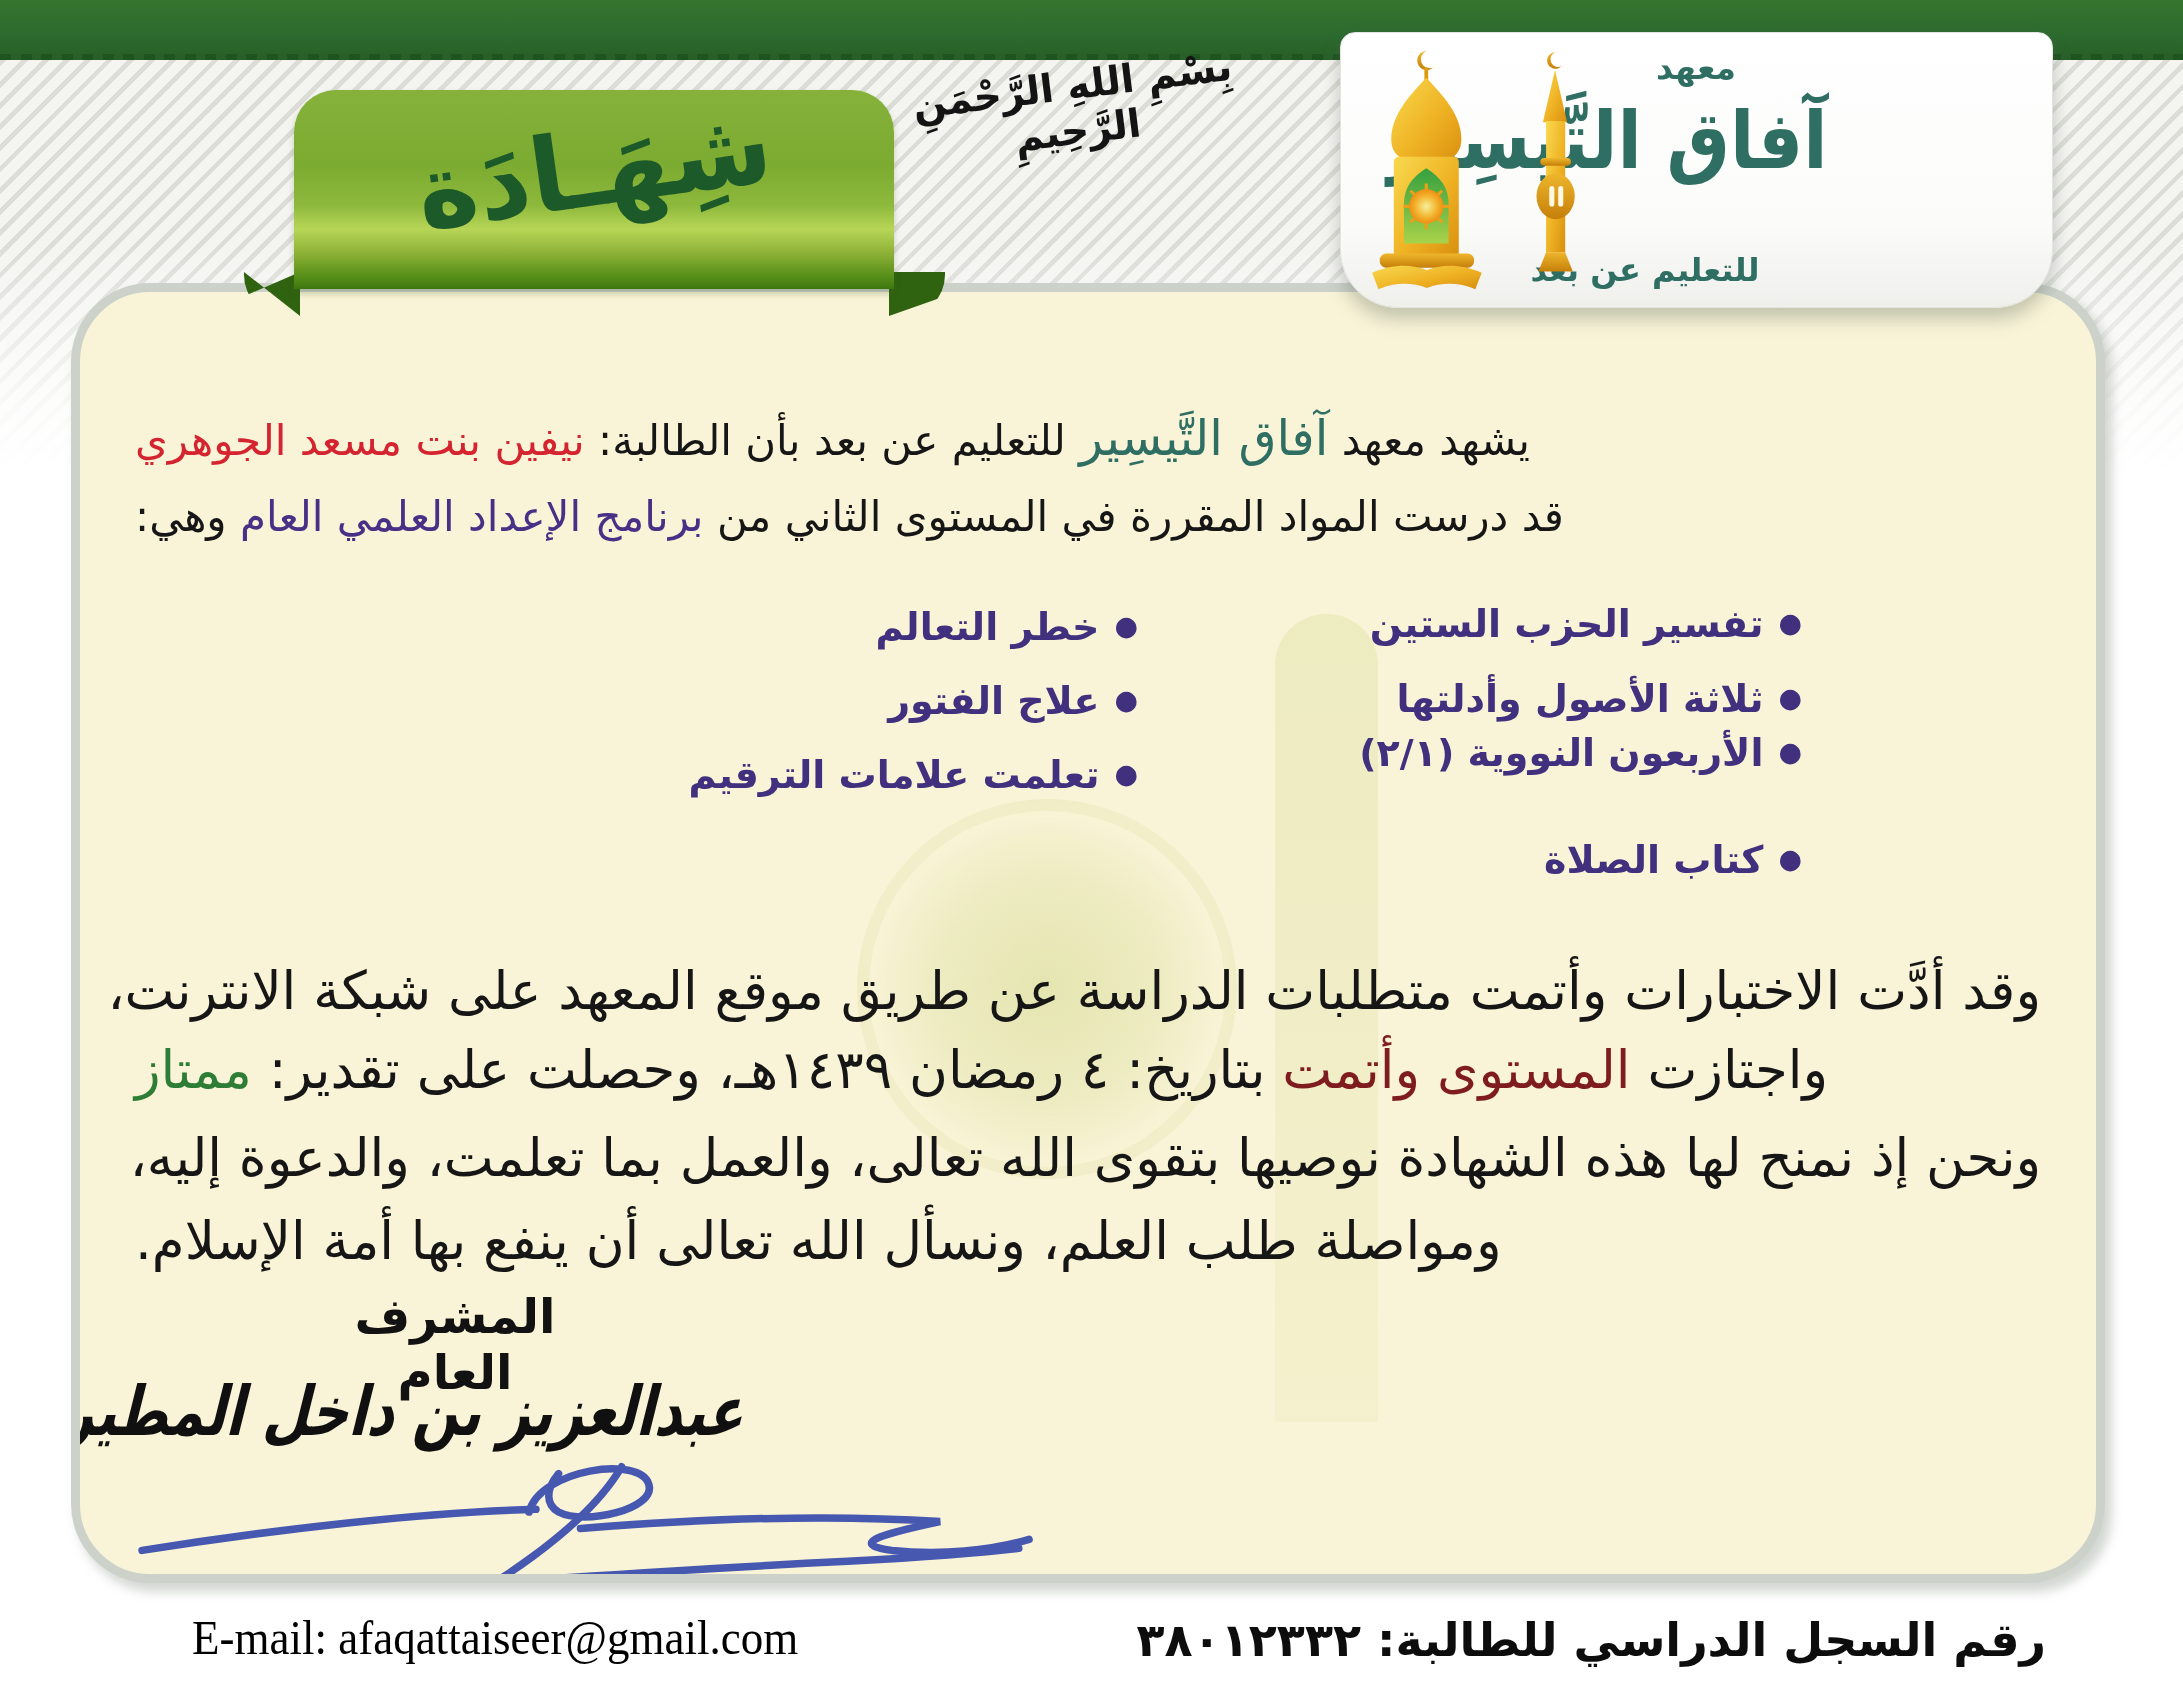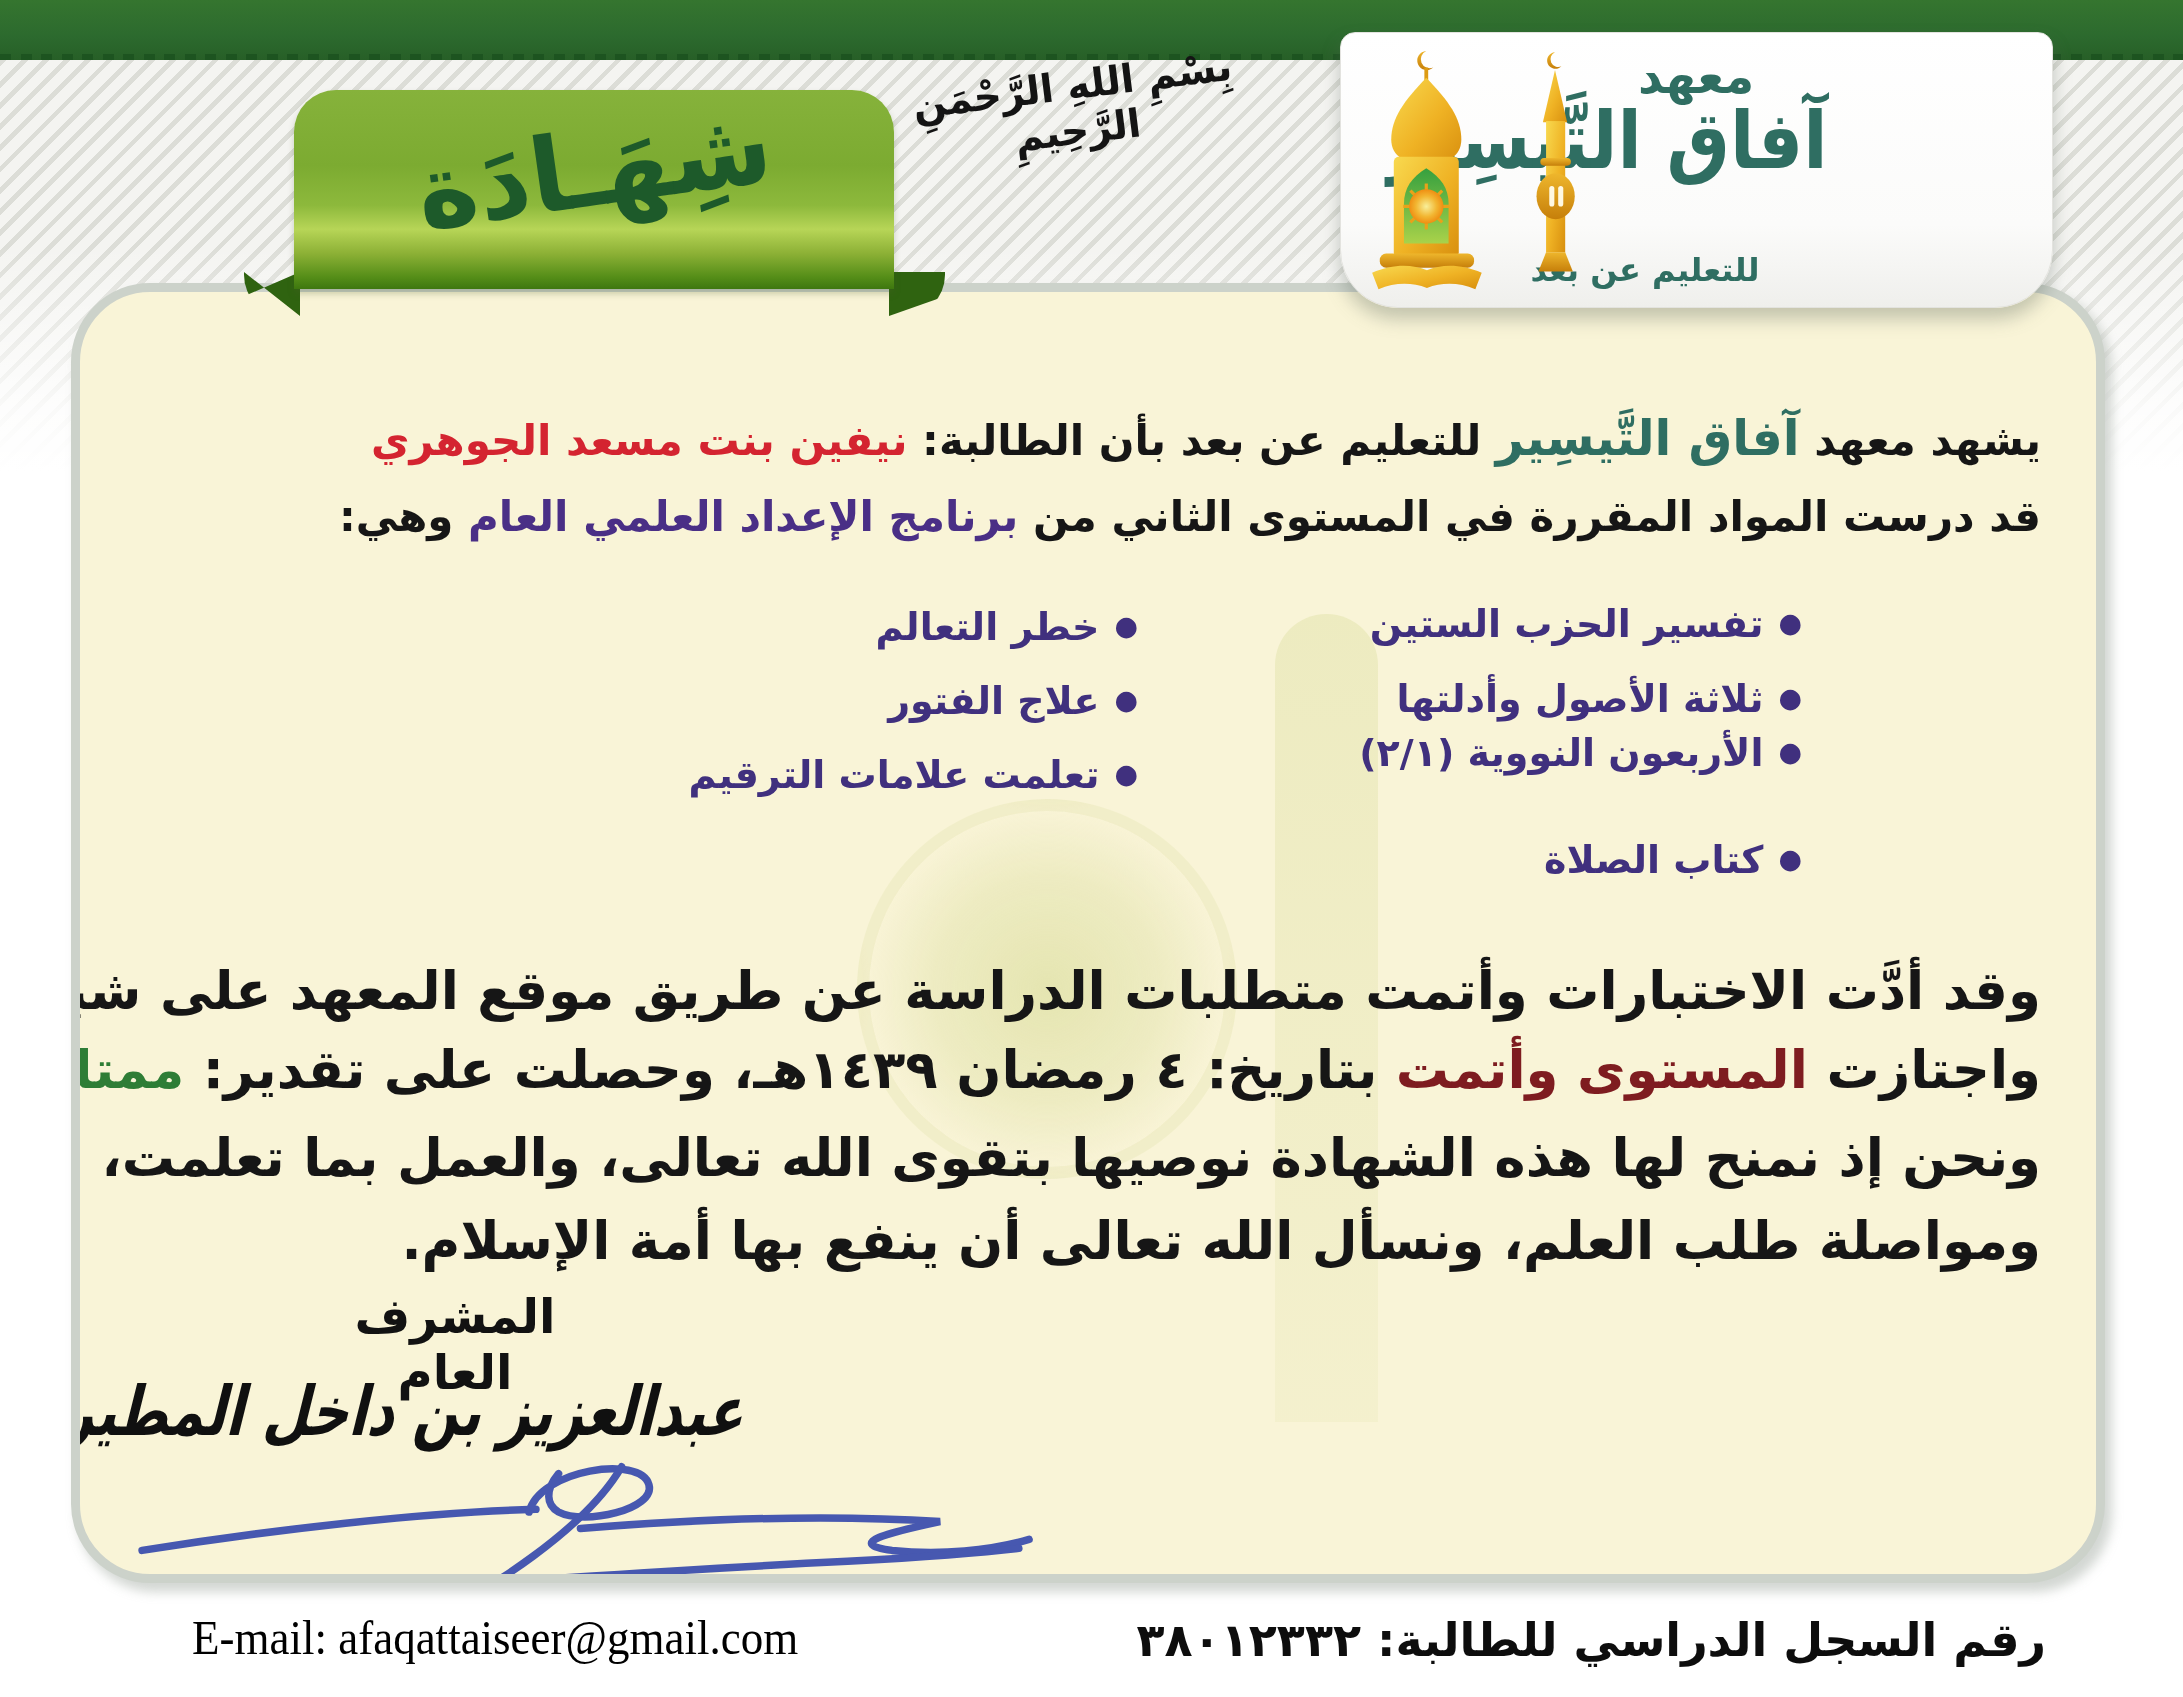--- a/index.html
+++ b/index.html
@@ -31,39 +31,39 @@
   .curl{position:absolute;width:56px;height:44px;background:#2f6310;z-index:3;}
   .curl-left{left:244px;top:272px;clip-path:polygon(100% 0,100% 100%,0 0,0 55%);border-radius:0 0 0 41px;}
   .curl-right{left:889px;top:272px;clip-path:polygon(0 0,0 100%,100% 55%,100% 0);border-radius:0 0 41px 0;}
 
   
   .logo-card{position:absolute;left:1340px;top:31.5px;width:711px;height:274px;z-index:4;direction:rtl;
     background:linear-gradient(180deg,#ffffff 0%,#fbfbfa 70%,#efefec 100%);
     border:1.4px solid #e3e3df;border-radius:15px 15px 58px 58px;
     box-shadow:0 11px 18px rgba(95,105,95,.35);}
   .logo-word{position:absolute;right:267px;top:15px;width:178px;text-align:center;
-    color:#2f6e62;font-size:48px;font-weight:bold;}
+    color:#2f6e62;font-size:33px;font-weight:bold;}
   .logo-name{position:absolute;right:205px;top:66px;width:479px;text-align:center;
     color:#2f6e62;font-size:71px;font-weight:bold;letter-spacing:-2.1px;transform:scaleY(1.12);}
   .logo-tagline{position:absolute;right:260px;top:218px;width:294px;text-align:center;
     color:#2f6e62;font-size:32px;font-weight:bold;}
   .mosque{position:absolute;left:12.3px;top:8.2px;width:274px;height:257px;}
 
   
   .body-card{position:absolute;left:71px;top:283px;width:2016px;height:1282px;z-index:2;
     background:#f9f4d7;border:9.6px solid #ccd2ca;border-radius:79px;overflow:hidden;
     box-shadow:6.8px 8.2px 11px rgba(145,155,145,.4);}
   .wm-circle{position:absolute;left:777px;top:507px;width:356px;height:356px;border-radius:50%;
     background:radial-gradient(circle,rgba(199,207,120,.40) 0%,rgba(199,207,120,.22) 45%,rgba(199,207,120,0) 72%);
     border:12.3px solid rgba(199,207,120,.14);}
   .wm-tower{position:absolute;left:1195px;top:322px;width:103px;height:808px;border-radius:51px 51px 0 0;
     background:linear-gradient(180deg,rgba(199,207,120,.24),rgba(199,207,120,.10));}
 
-  .t-line{position:absolute;left:55px;right:55px;direction:rtl;text-align:right;
-    color:#161616;font-weight:bold;white-space:nowrap;}
+  .t-line{position:absolute;left:55px;right:55px;direction:rtl;text-align:left;
+    color:#161616;font-weight:normal;white-space:nowrap;}
   .intro-line{font-size:42px;line-height:63px;}
   .para-line{font-size:53px;line-height:59px;}
   .c-name{color:#d42430;}
   .c-inst{color:#2f6e62;font-size:49px;}
   .c-program{color:#4a2f86;}
   .c-level{color:#7e1c20;}
   .c-grade{color:#2e7d36;}
 
   .course-col{position:absolute;direction:rtl;text-align:right;}
   .course{position:absolute;right:0;white-space:nowrap;color:#40307e;font-size:38px;line-height:52px;font-weight:bold;}

